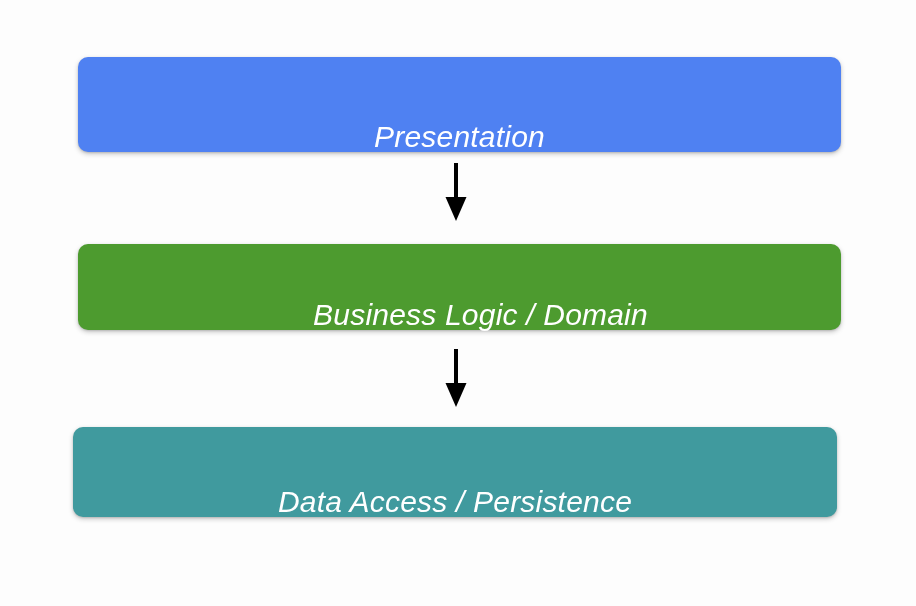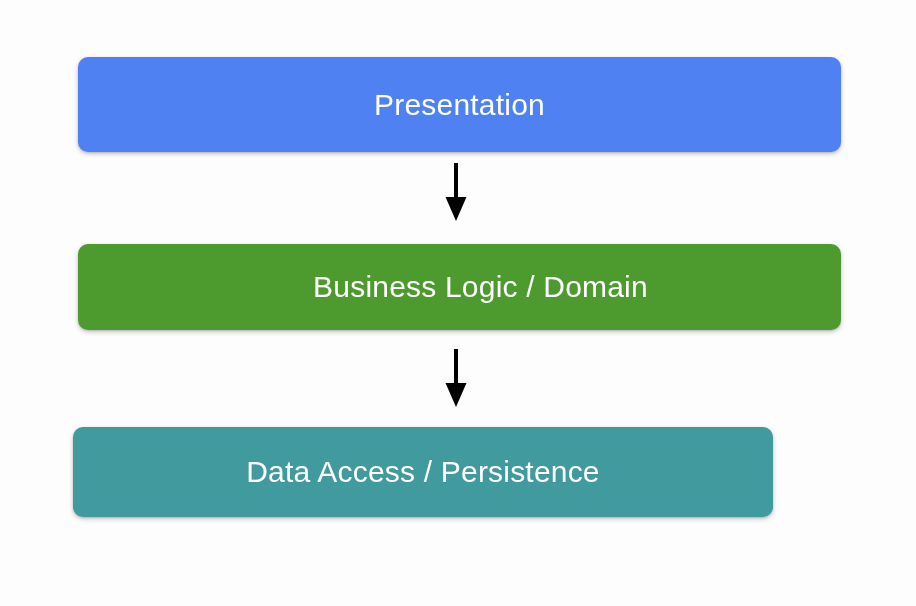--- a/index.html
+++ b/index.html
@@ -19,24 +19,25 @@
     width: 916px;
     height: 606px;
     background: #fdfdfd;
   }
 
   .layer-box {
     position: absolute;
     box-sizing: border-box;
     border-radius: 10px;
     display: flex;
-    align-items: center;
+    align-items: flex-end;
     justify-content: center;
     box-shadow: 0 2px 5px rgba(0,0,0,0.22),
                 0 1px 2px rgba(0,0,0,0.12);
+    font-style: italic;
   }
 
   .layer-label {
     color: #ffffff;
     font-family: "Liberation Sans", sans-serif;
     font-size: 30px;
     font-weight: 400;
     letter-spacing: 0.2px;
     line-height: 1;
     white-space: nowrap;
@@ -53,21 +54,21 @@
   #layer-business {
     left: 78px;
     top: 244px;
     width: 763px;
     height: 86px;
     padding-left: 42px;
   }
   #layer-data {
     left: 73px;
     top: 427px;
-    width: 700px;
+    width: 764px;
     height: 90px;
   }
 
   
   .arrow {
     position: absolute;
     overflow: visible;
   }
   #arrow-1 {
     left: 435px;

